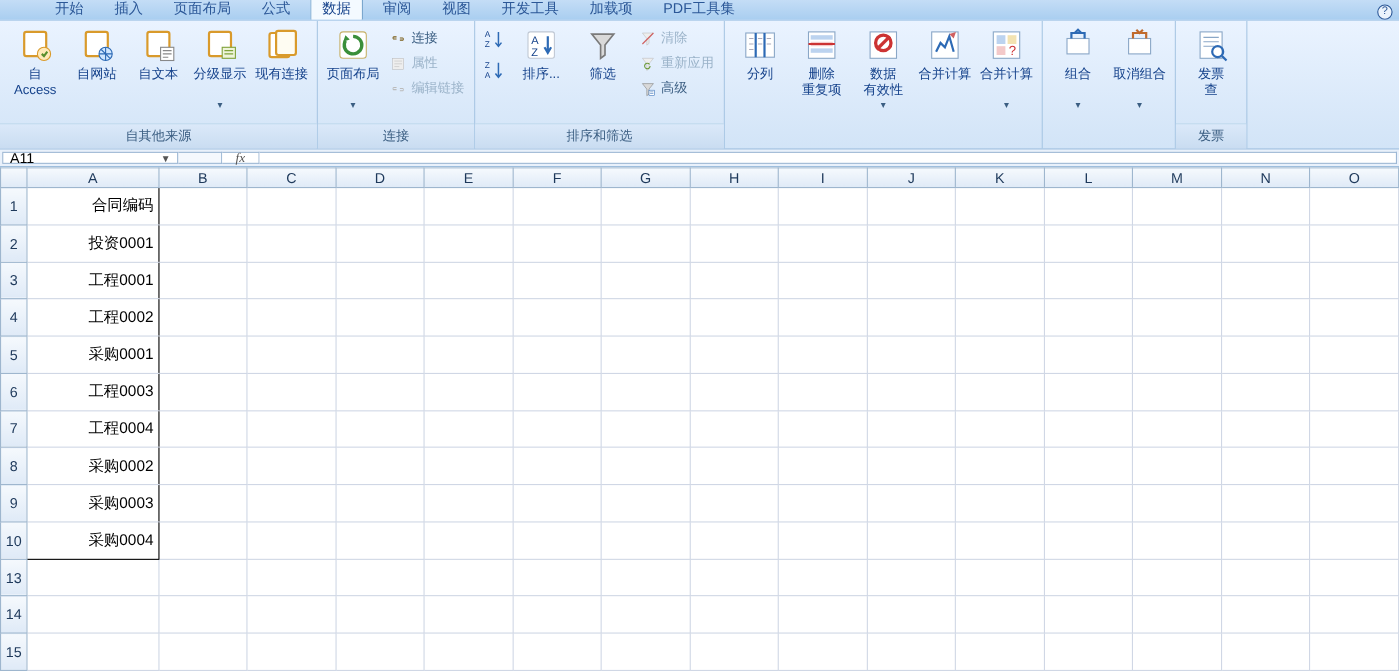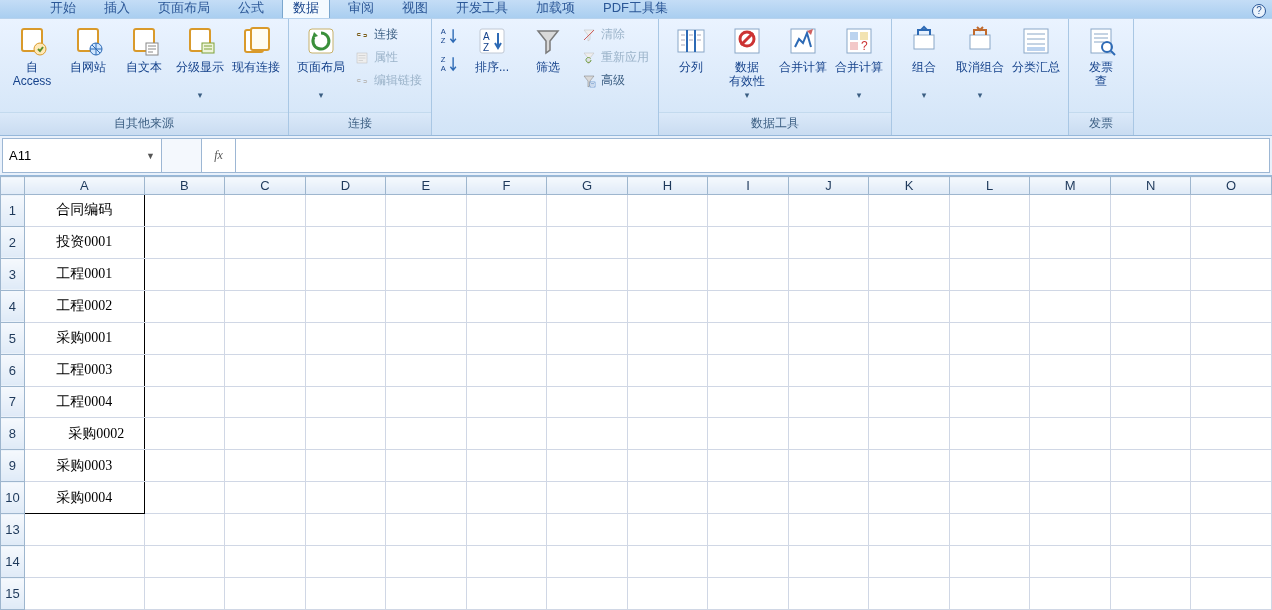--- a/index.html
+++ b/index.html
@@ -99,21 +99,21 @@
     display:flex; align-items:center; gap:4px;
     font-size:12px; color:#3b5e82;
     padding:1px 3px; white-space:nowrap;
   }
   .smallbtn.dis { color:#9bb3c9; }
   .smallbtn .ic { width:16px; height:16px; display:flex; align-items:center; justify-content:center;}
   
   svg { display:block; }
   
   .fbar {
-    height:40px;
+    height:16px;
     background:#e9f1fb;
     border-bottom:1px solid #96b8da;
     display:flex;
     align-items:stretch;
   }
   .namebox {
     width:160px;
     background:#fff;
     border:1px solid #9db7d4;
     margin:2px 0 2px 2px;
@@ -174,21 +174,21 @@
     font-size:13px;
     border-color:#9eb6ce;
     text-align:center;
     width:24px;
   }
   .sheet .corner {
     background:linear-gradient(#f5f9fd,#dfeaf7);
     border-color:#9eb6ce;
     width:24px;
   }
-  .sheet td.data { text-align:center; padding:0 4px; font-family:Liberation Serif, serif; }
+  .sheet td.data { text-align:right; padding:0 4px; font-family:Liberation Sans, sans-serif; }
   .colA { width:120px; }
   .colRest { width:81px; }
 </style>
 </head>
 <body>
 
 <div class="tab-row" id="tabrow">
   <span class="tab">开始</span>
     <span class="tab">插入</span>
     <span class="tab">页面布局</span>
@@ -362,33 +362,46 @@
               <svg width="16" height="16" viewBox="0 0 32 32">
                 <path d="M6 6h20l-8 10v9l-4 3v-12z" fill="#d9d9d9" stroke="#7a7a7a"></path>
                 <rect x="18" y="18" width="10" height="10" fill="#fff" stroke="#2d6ab5"></rect>
                 <path d="M20 21h6M20 24h6" stroke="#2d6ab5"></path>
               </svg>
             </span>
             <span>高级</span>
           </div>
         </div>
       </div>
+      <div class="group-label">排序和筛选</div>
     </div>
     <div class="group">
       <div class="group-body">
         <div class="bigbtn">
           <div class="ic">
             <svg width="32" height="32" viewBox="0 0 32 32">
               <rect x="3" y="5" width="26" height="22" fill="#fff" stroke="#8aa7c7"></rect>
               <line x1="12" y1="5" x2="12" y2="27" stroke="#2d6ab5" stroke-width="2"></line>
               <line x1="20" y1="5" x2="20" y2="27" stroke="#2d6ab5" stroke-width="2"></line>
               <path d="M6 10h4M6 15h4M6 20h4M14 10h4M14 15h4M22 10h4M22 15h4" stroke="#aab"></path>
             </svg>
           </div>
           <div class="lbl">分列</div>
+        </div>
+        <div class="bigbtn">
+          <div class="ic">
+            <svg width="32" height="32" viewBox="0 0 32 32">
+              <rect x="4" y="4" width="24" height="24" fill="#fff" stroke="#8aa7c7"></rect>
+              <rect x="6" y="7" width="20" height="4" fill="#bcd3ef"></rect>
+              <rect x="6" y="13" width="20" height="4" fill="#f3c9c9"></rect>
+              <rect x="6" y="19" width="20" height="4" fill="#bcd3ef"></rect>
+              <line x1="4" y1="15" x2="28" y2="15" stroke="#c33" stroke-width="2"></line>
+            </svg>
+          </div>
+          <div class="lbl">删除<br>重复项</div>
         </div>
         <div class="bigbtn">
           <div class="ic">
             <svg width="32" height="32" viewBox="0 0 32 32">
               <rect x="4" y="4" width="24" height="24" fill="#fff" stroke="#8aa7c7"></rect>
               <circle cx="16" cy="14" r="7" fill="none" stroke="#c33" stroke-width="3"></circle>
               <line x1="10" y1="20" x2="22" y2="8" stroke="#c33" stroke-width="3"></line>
             </svg>
           </div>
           <div class="lbl">数据<br>有效性</div>
@@ -411,21 +424,20 @@
               <rect x="7" y="7" width="8" height="8" fill="#bcd3ef"></rect>
               <rect x="17" y="7" width="8" height="8" fill="#f3e3b1"></rect>
               <rect x="7" y="17" width="8" height="8" fill="#f3c9c9"></rect>
               <text x="18" y="25" font-size="12" fill="#c33">?</text>
             </svg>
           </div>
           <div class="lbl">合并计算</div>
           <div class="arrow">▾</div>
         </div>
       </div>
-      <div class="group-label">数据工具</div>
     </div>
     <div class="group">
       <div class="group-body">
         <div class="bigbtn">
           <div class="ic">
             <svg width="32" height="32" viewBox="0 0 32 32">
               <rect x="6" y="10" width="20" height="14" fill="#fff" stroke="#8aa7c7"></rect>
               <path d="M10 10V5h12v5" stroke="#2d6ab5" stroke-width="2" fill="none"></path>
               <path d="M13 5l3-3 3 3" stroke="#2d6ab5" stroke-width="2" fill="none"></path>
             </svg>
@@ -436,30 +448,20 @@
         <div class="bigbtn">
           <div class="ic">
             <svg width="32" height="32" viewBox="0 0 32 32">
               <rect x="6" y="10" width="20" height="14" fill="#fff" stroke="#8aa7c7"></rect>
               <path d="M10 10V5h12v5" stroke="#c06a2d" stroke-width="2" fill="none"></path>
               <path d="M13 2l3 3 3-3" stroke="#c06a2d" stroke-width="2" fill="none"></path>
             </svg>
           </div>
           <div class="lbl">取消组合</div>
           <div class="arrow">▾</div>
-        </div>
-        <div class="bigbtn">
-          <div class="ic">
-            <svg width="32" height="32" viewBox="0 0 32 32">
-              <rect x="4" y="4" width="24" height="24" fill="#fff" stroke="#8aa7c7"></rect>
-              <path d="M7 9h18M7 14h18M7 19h18" stroke="#8aa7c7"></path>
-              <rect x="7" y="22" width="18" height="4" fill="#bcd3ef"></rect>
-            </svg>
-          </div>
-          <div class="lbl">分类汇总</div>
         </div>
       </div>
     </div>
     <div class="group">
       <div class="group-body">
         <div class="bigbtn">
           <div class="ic">
             <svg width="32" height="32" viewBox="0 0 32 32">
               <rect x="6" y="4" width="20" height="24" fill="#fff" stroke="#8aa7c7"></rect>
               <path d="M9 9h14M9 13h14M9 17h10" stroke="#8aa7c7"></path>

